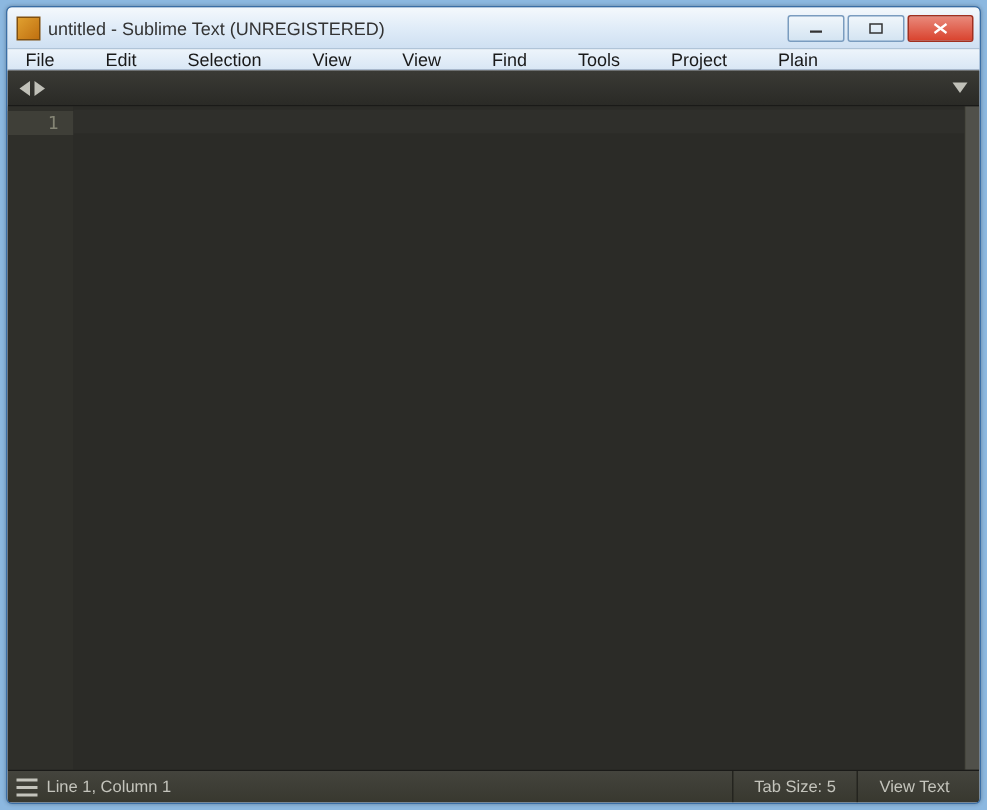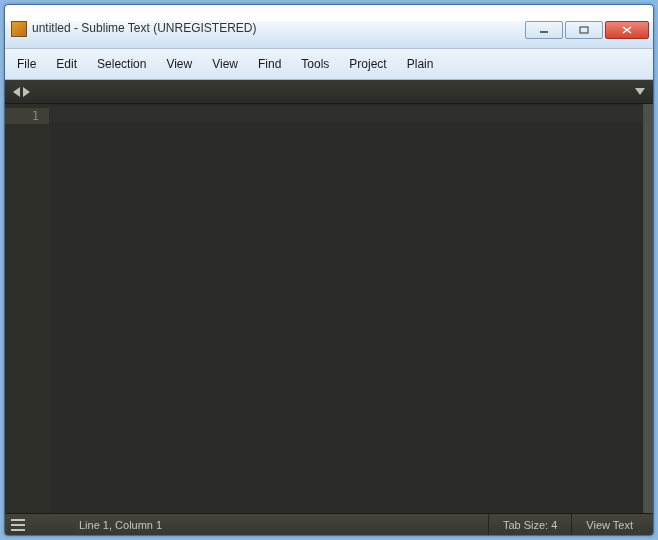--- a/index.html
+++ b/index.html
@@ -1,45 +1,45 @@
 <!DOCTYPE html>
 <html><head>
   <meta charset="utf-8">
   <style>
     * { margin: 0; padding: 0; box-sizing: border-box; font-family: "Segoe UI", Tahoma, sans-serif; }
     body { width: 658px; height: 540px; background: #8cb8e0; padding: 4px; }
     .window { width: 650px; height: 532px; background: #fff; border: 1px solid #3a6ea5; border-radius: 4px; overflow: hidden; box-shadow: 0 0 3px rgba(0,0,0,0.3); display: flex; flex-direction: column; }
-    .titlebar { height: 28px; background: linear-gradient(to bottom, #f4f8fc 0%, #e0ecf8 50%, #cfe0f2 100%); display: flex; padding: 0 4px 0 6px; border-bottom: 1px solid #b0c4d8; margin-top: 16px; }
+    .titlebar { height: 28px; background: linear-gradient(to bottom, #f4f8fc 0%, #e0ecf8 50%, #cfe0f2 100%); display: flex; align-items: center; padding: 0 4px 0 6px; border-bottom: 1px solid #b0c4d8; }
     .titlebar-icon { width: 16px; height: 16px; background: linear-gradient(135deg, #e0a030, #c07010); border: 1px solid #805010; margin-right: 5px; flex-shrink: 0; }
     .titlebar-text { font-size: 12px; color: #333; flex: 1; }
     .window-controls { display: flex; gap: 2px; }
     .wcbtn { width: 38px; height: 18px; border: 1px solid #7a9cbf; border-radius: 2px; display: flex; align-items: center; justify-content: center; font-size: 10px; background: linear-gradient(to bottom, #f0f6fb, #d4e4f2); cursor: pointer; }
     .wcbtn.close { width: 44px; background: linear-gradient(to bottom, #e9897b, #d9432e); border-color: #a03020; color: #fff; }
     .wcbtn svg { display: block; }
-    .menubar { height: 31px; background: linear-gradient(to bottom, #edf4fb, #d9e7f5); display: flex; align-items: center; padding: 0 4px; gap: 4px; border-bottom: 1px solid #a8b8cc; }
+    .menubar { height: 14px; background: linear-gradient(to bottom, #edf4fb, #d9e7f5); display: flex; align-items: center; padding: 0 4px; gap: 18px; border-bottom: 1px solid #a8b8cc; }
     .menu-item { font-size: 12px; color: #1a1a1a; padding: 2px 8px; cursor: pointer; }
     .content { flex: 1; background: #2f2f2a; display: flex; flex-direction: column; overflow: hidden; }
     .tabbar { height: 24px; background: linear-gradient(to bottom, #3a3a35, #2a2a26); display: flex; align-items: center; padding: 0 8px; border-bottom: 1px solid #1a1a18; }
     .nav-arrows { display: flex; gap: 3px; align-items: center; }
     .arrow { width: 0; height: 0; cursor: pointer; }
     .arrow-left { border-top: 5px solid transparent; border-bottom: 5px solid transparent; border-right: 7px solid #c0c0b8; }
     .arrow-right { border-top: 5px solid transparent; border-bottom: 5px solid transparent; border-left: 7px solid #c0c0b8; }
     .arrow-down { border-left: 5px solid transparent; border-right: 5px solid transparent; border-top: 7px solid #c0c0b8; margin-left: auto; }
     .tabbar-spacer { flex: 1; }
     .editor-area { flex: 1; display: flex; background: #2b2b27; position: relative; }
     .gutter { width: 44px; background: #2f2f2a; padding: 2px 0; text-align: right; }
     .line-number { font-family: Consolas, monospace; font-size: 12px; color: #858575; padding: 0 10px; line-height: 16px; background: #3f3f38; display: inline-block; min-width: 44px; text-align: right; }
     .editor-body { flex: 1; background: #2b2b27; position: relative; }
     .cursor-line { position: absolute; top: 2px; left: 0; right: 0; height: 16px; background: rgba(255,255,255,0.02); }
     .scrollbar-v { width: 10px; background: #3a3a34; border-left: 1px solid #48483f; }
     .scrollbar-thumb { width: 100%; height: 100%; background: #50504a; }
     .statusbar { height: 22px; background: linear-gradient(to bottom, #44443d, #38382f); display: flex; align-items: center; color: #c4c4bc; font-size: 11px; padding: 0 6px; border-top: 1px solid #1a1a18; }
     .status-icon { width: 14px; height: 12px; margin-right: 6px; display: flex; flex-direction: column; justify-content: space-between; cursor: pointer; }
     .status-icon-bar { height: 2px; background: #c4c4bc; }
-    .status-left { flex: 1; margin-left: 48px; }
+    .status-left { flex: 1; }
     .status-cell { padding: 0 14px; cursor: pointer; height: 100%; display: flex; align-items: center; border-left: 1px solid #24241f; }
   </style>
 </head>
 <body>
 
 <div class="window">
   <div class="titlebar">
     <div class="titlebar-icon"></div>
     <div class="titlebar-text">untitled - Sublime Text (UNREGISTERED)</div>
     <div class="window-controls">
@@ -96,17 +96,17 @@
       </div>
     </div>
 
     <div class="statusbar">
       <div class="status-icon">
         <div class="status-icon-bar"></div>
         <div class="status-icon-bar"></div>
         <div class="status-icon-bar"></div>
       </div>
       <div class="status-left">Line 1, Column 1</div>
-      <div class="status-cell">Tab Size: 4</div>
+      <div class="status-cell">Tab Size: 5</div>
       <div class="status-cell">View Text</div>
     </div>
   </div>
 </div>
 
 </body></html>

